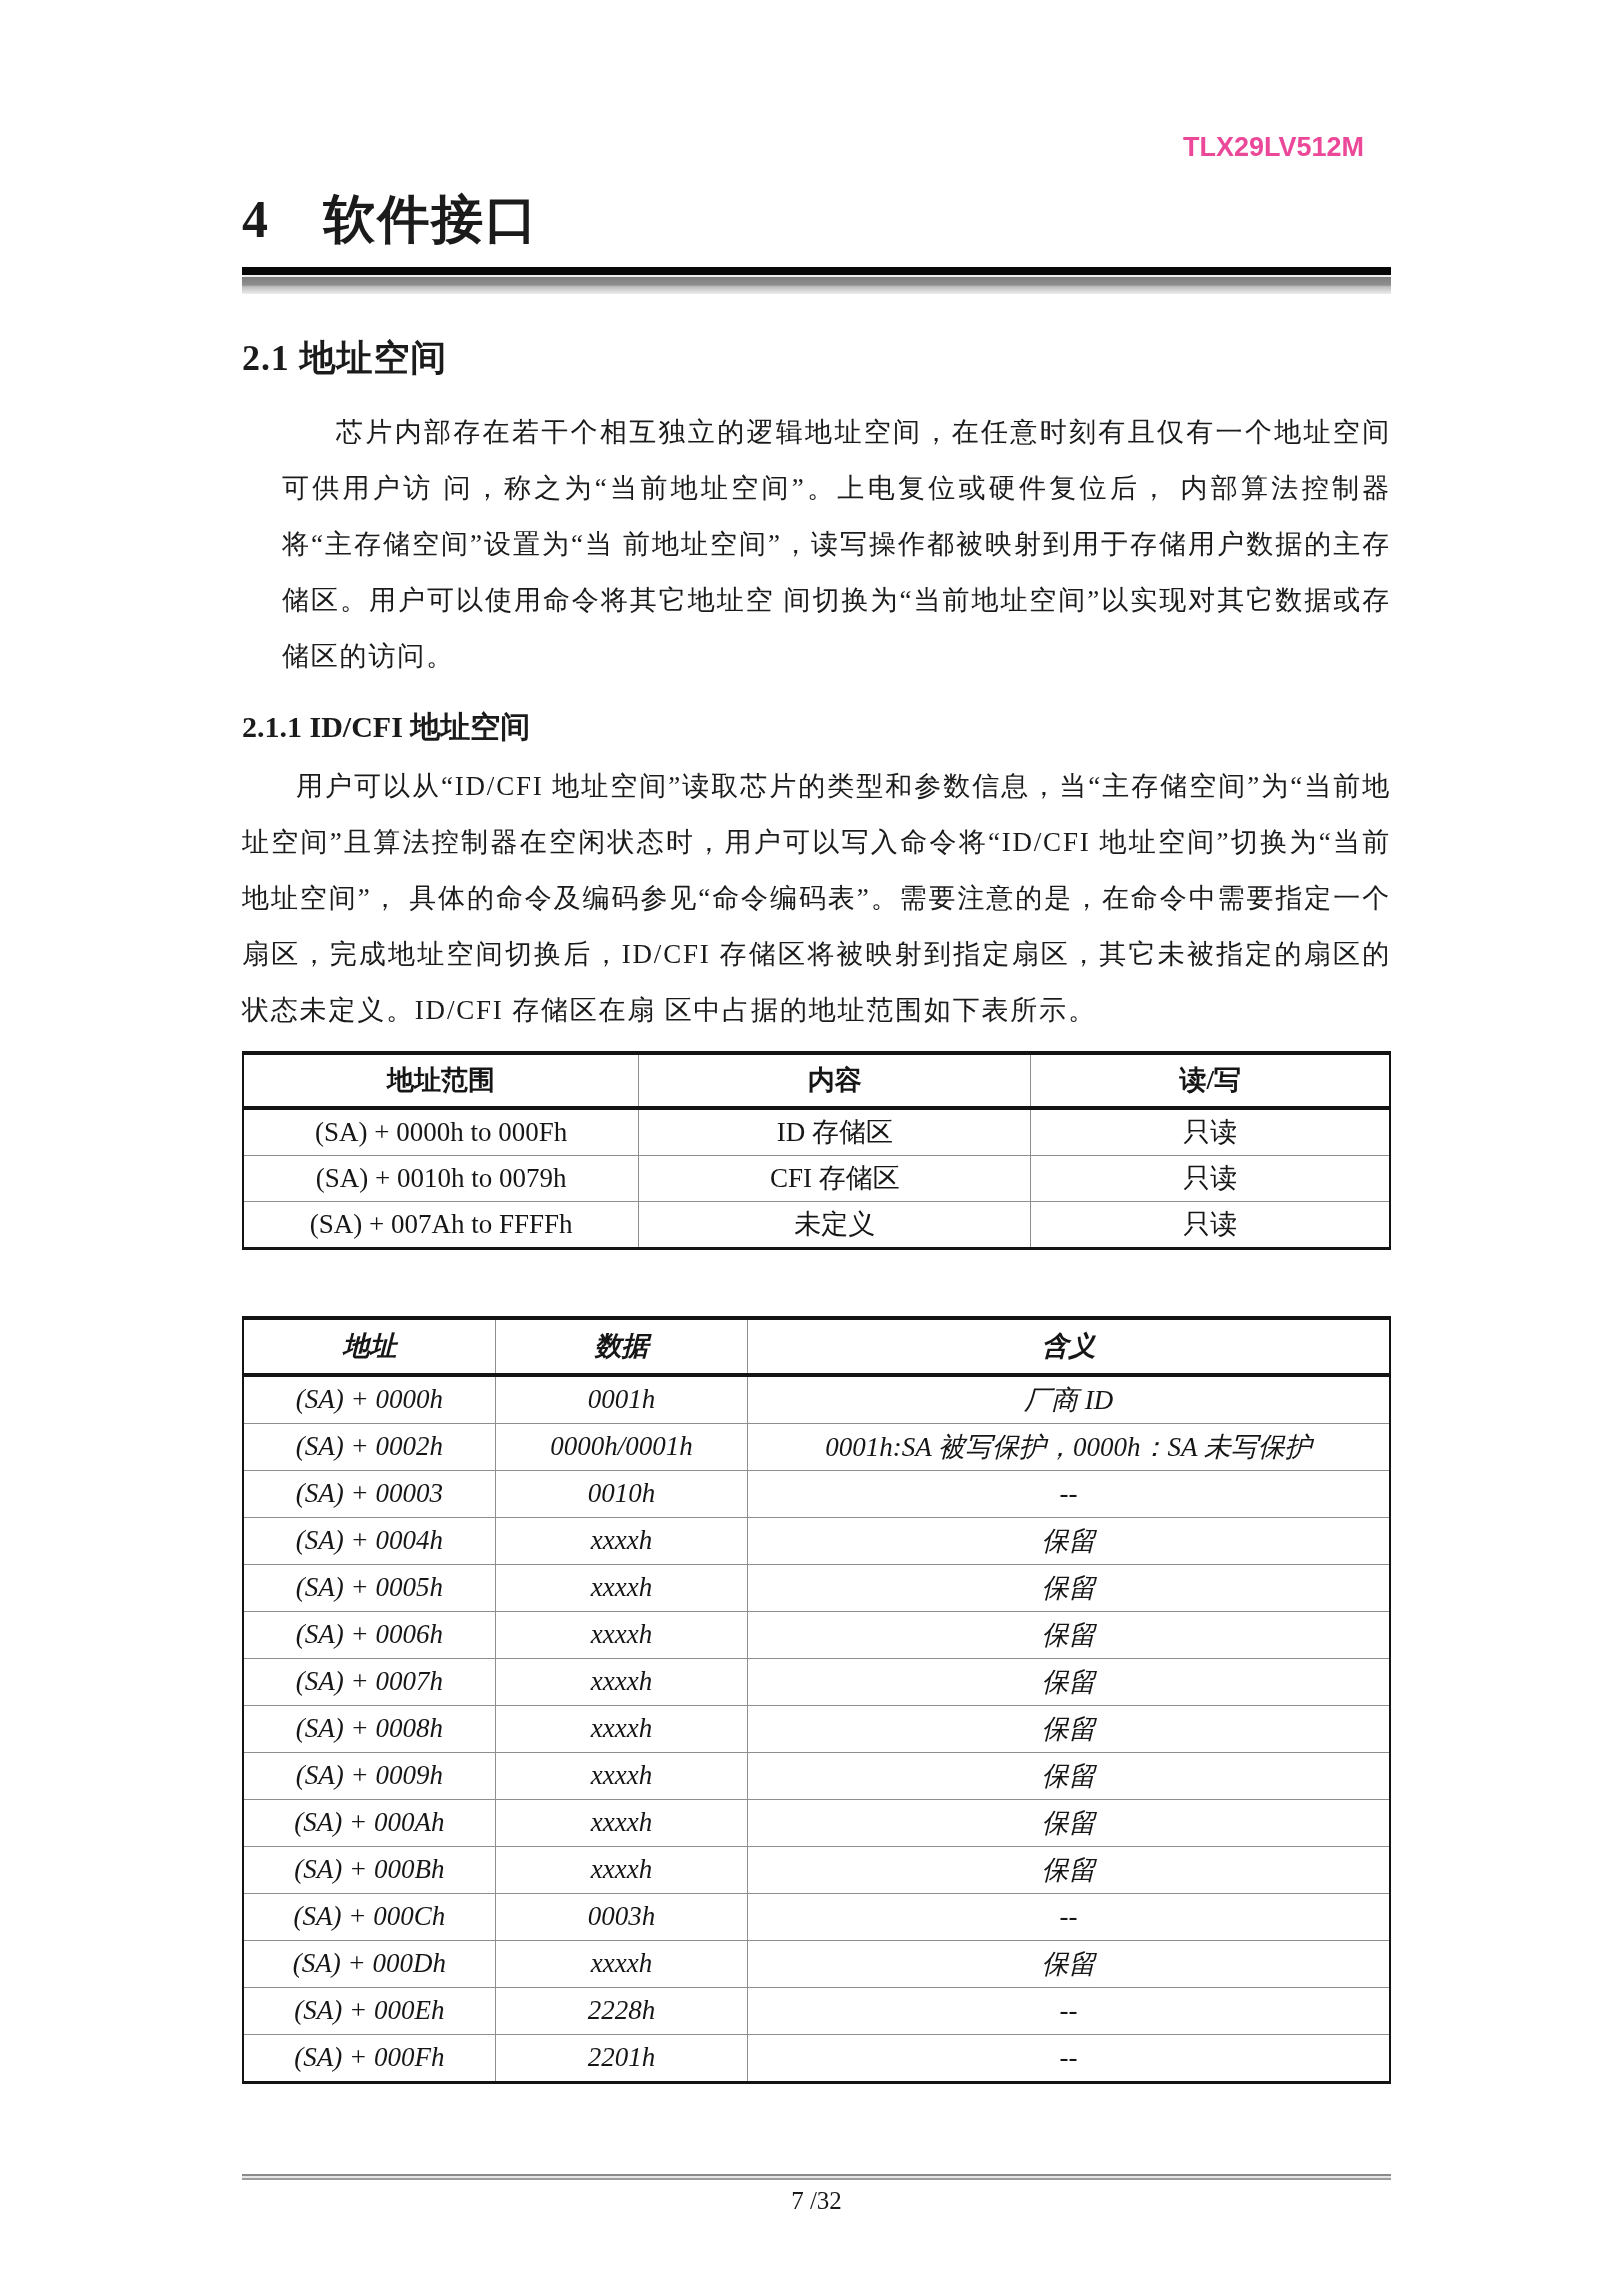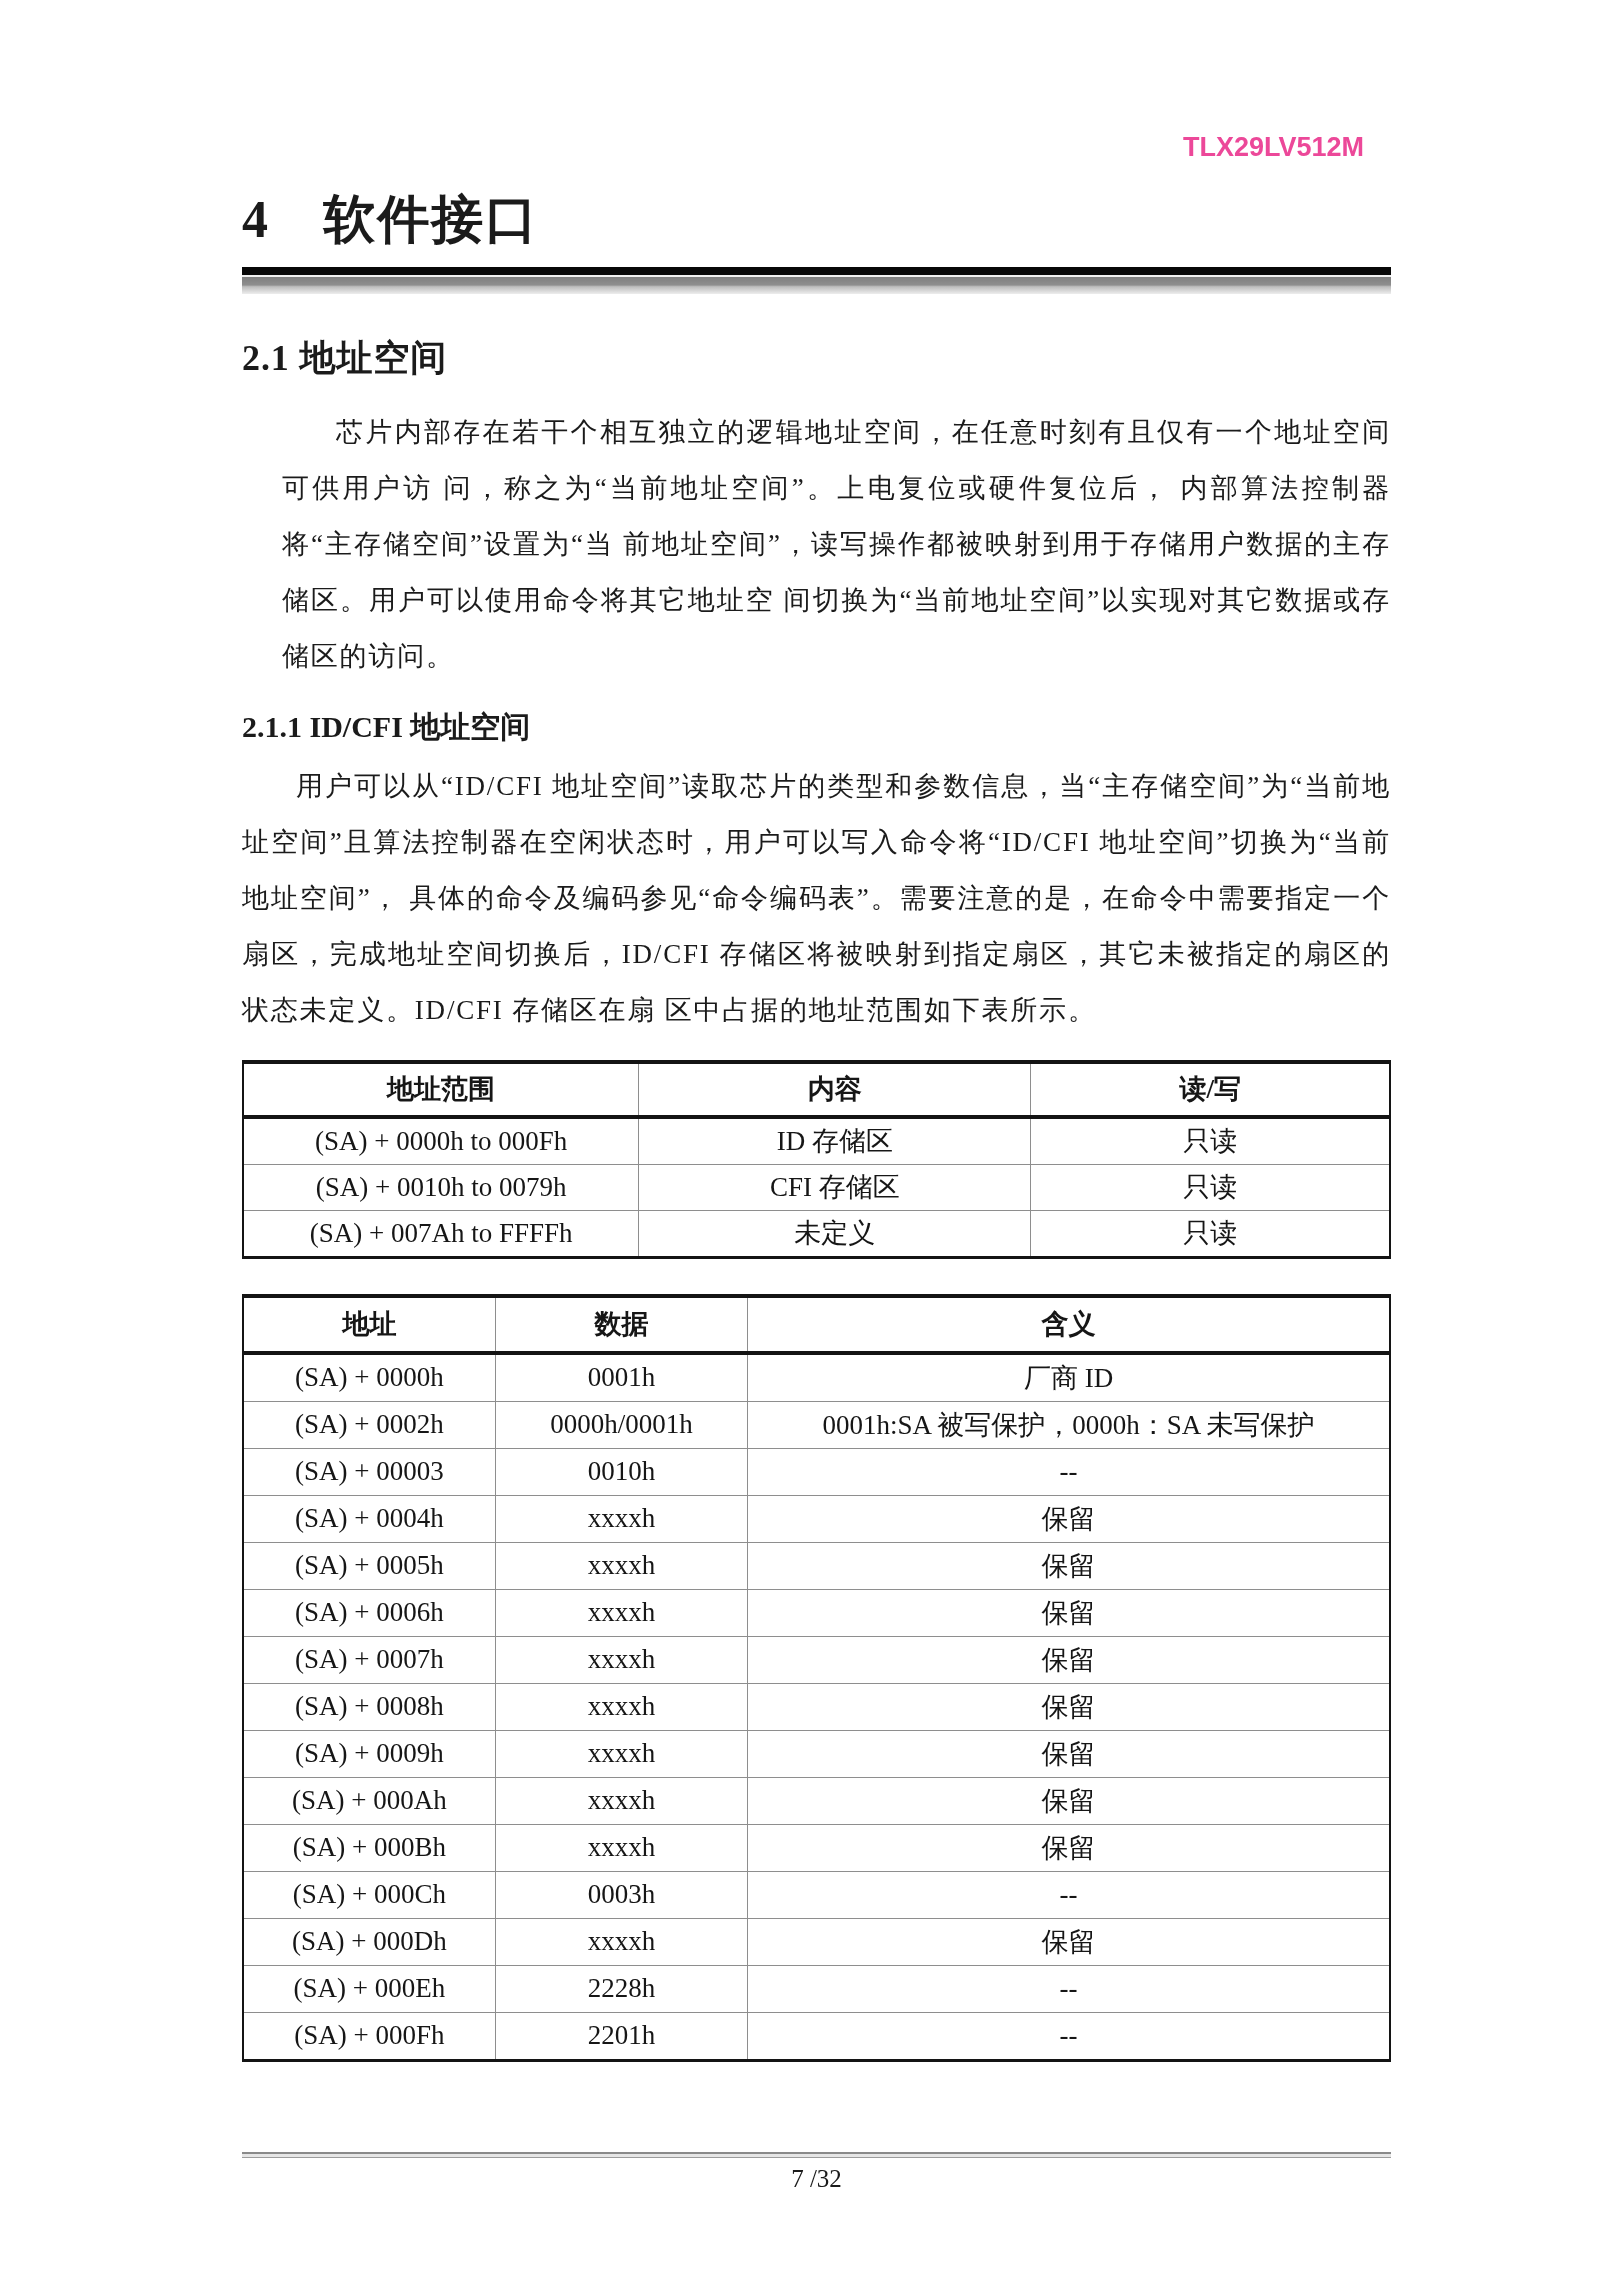--- a/index.html
+++ b/index.html
@@ -84,23 +84,23 @@
     white-space: nowrap;
   }
   table.doc-table { border: 2.7px solid #141414; border-top-width: 4.5px; border-bottom-width: 3.6px; }
   table.doc-table thead th {
     border-bottom: 4.5px solid #141414;
     font-weight: 700;
     height: 51px;
   }
   table.doc-table tbody td { border-top: 1.8px solid #8e8e8e; }
   table.doc-table tbody tr:first-child td { border-top: none; }
-  #table-address-range { margin-top: 22px; font-family: Liberation Serif, serif; }
+  #table-address-range { margin-top: 13px; font-family: Liberation Serif, serif; }
   #table-address-range tbody td { height: 45px; }
-  #table-id-cfi { margin-top: 35px; }
+  #table-id-cfi { margin-top: 66px; font-style: italic; }
   #table-id-cfi tbody td { height: 46px; }
   #table-id-cfi thead th { height: 53px; }
 
   .footer-rule {
     margin-top: 90px;
     height: 6.3px;
     background: linear-gradient(to bottom, #8a8a8a 0px, #8a8a8a 1.8px, #e6e6e6 1.8px, #e6e6e6 4.5px, #9c9c9c 4.5px, #9c9c9c 6.3px);
   }
   .page-number {
     margin-top: 7.2px;

